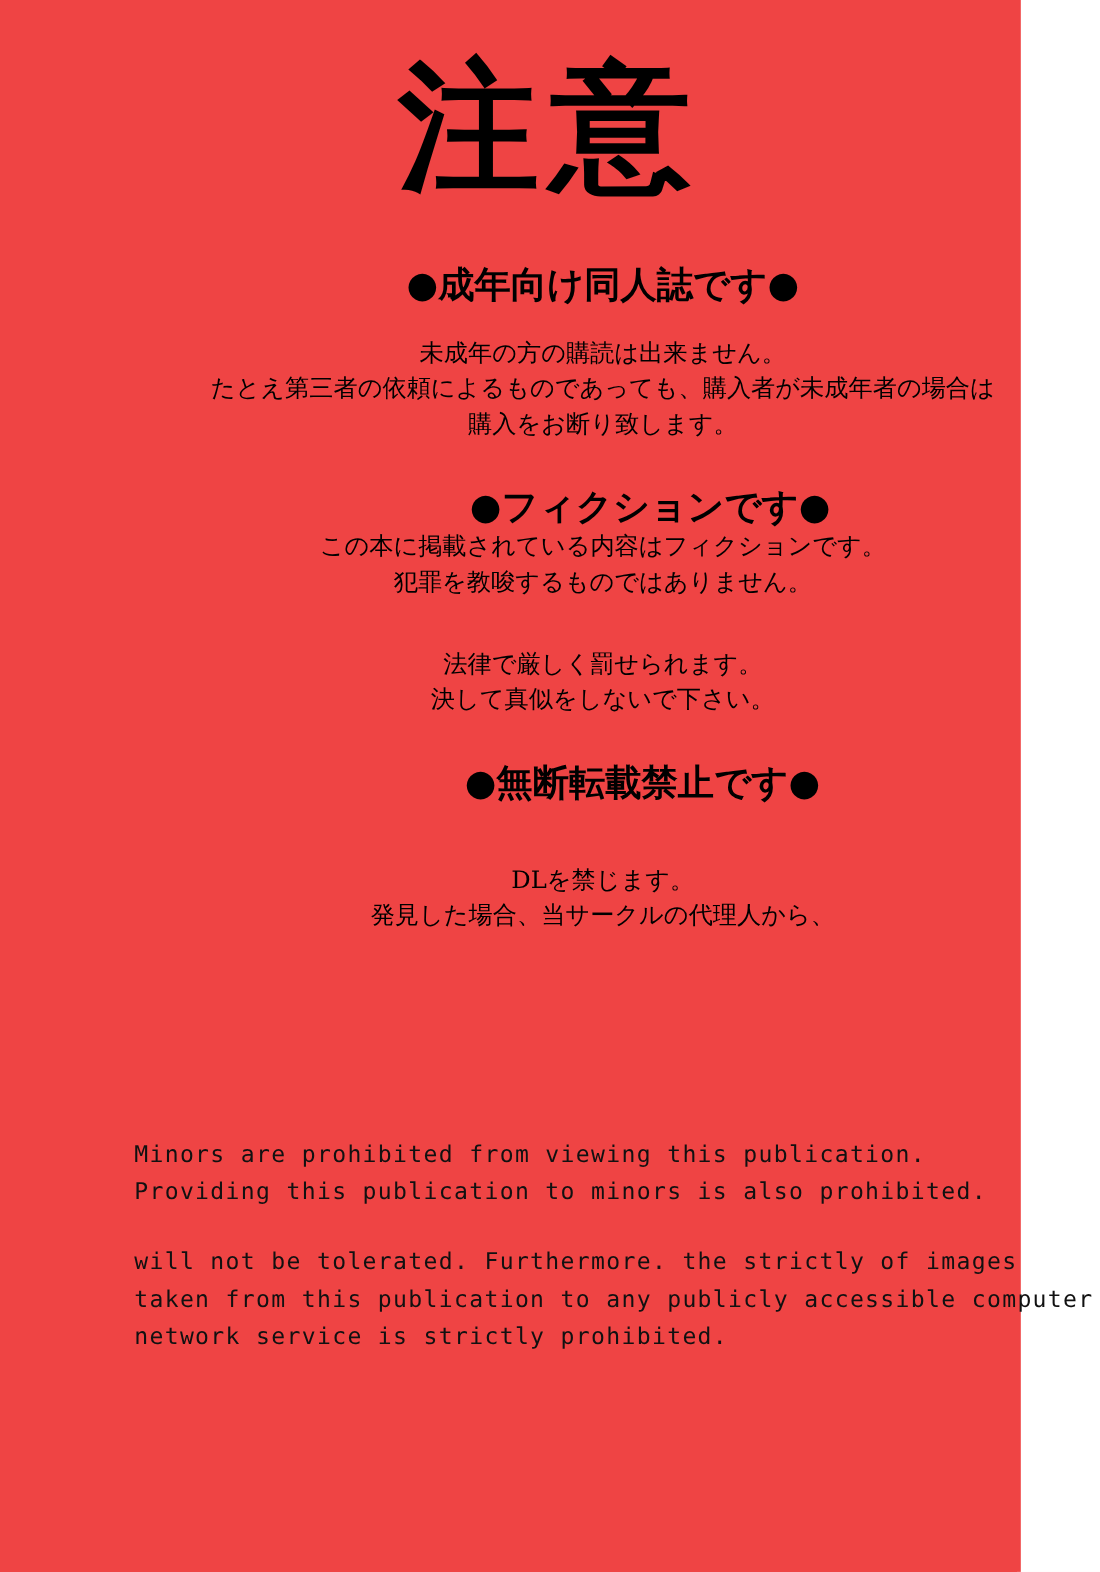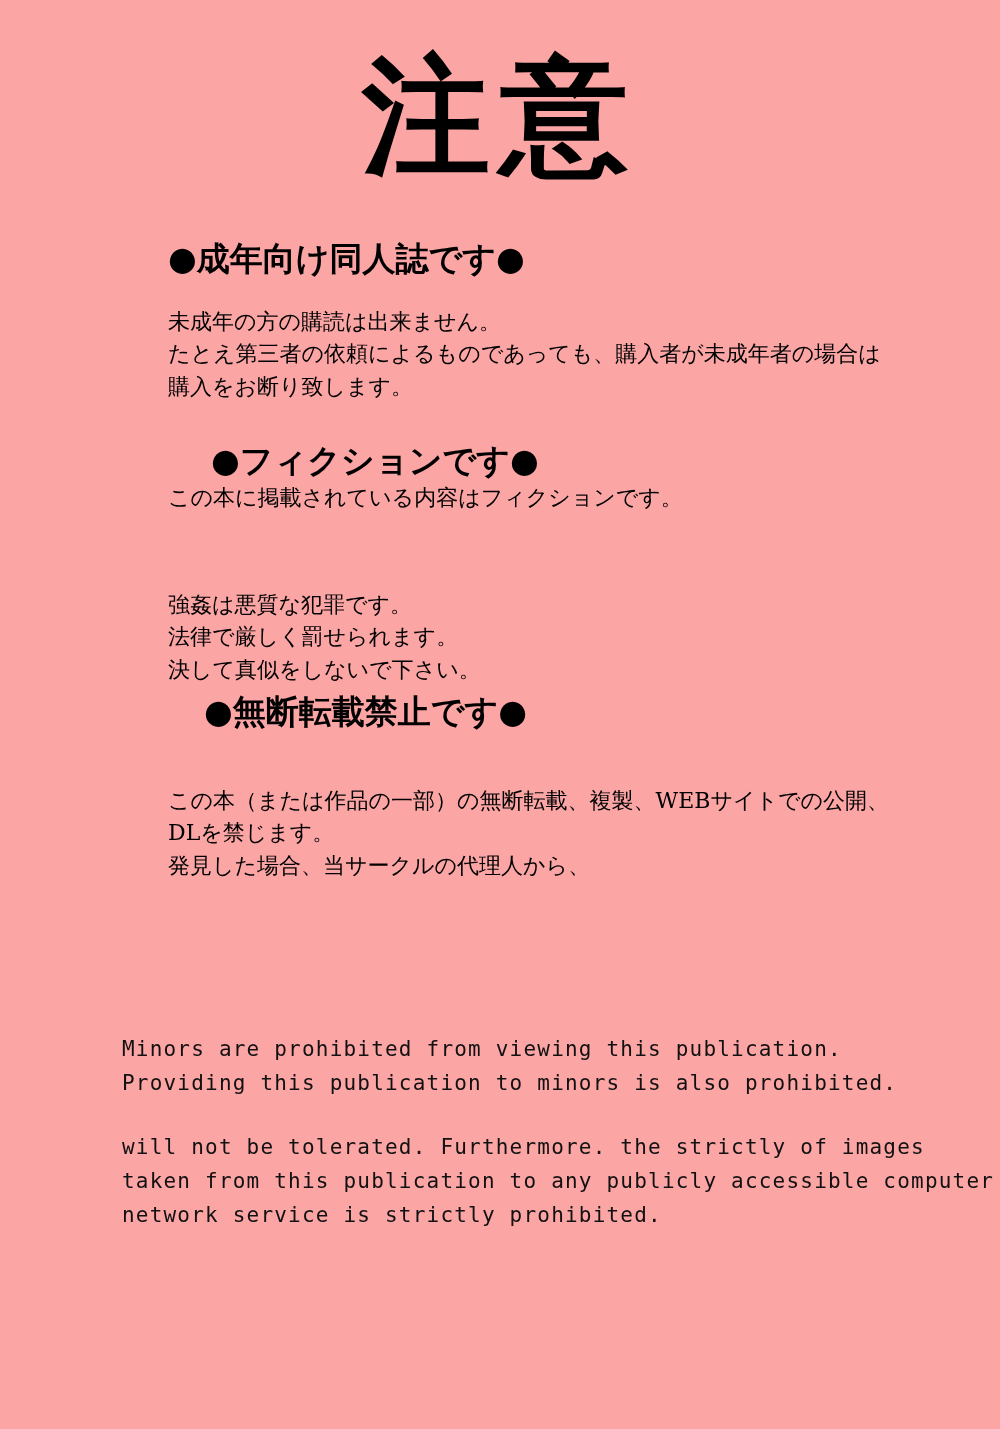--- a/index.html
+++ b/index.html
@@ -9,42 +9,43 @@
   }
   body {
     width: 1000px;
     height: 1429px;
     font-family: "Liberation Serif", serif;
     color: #000000;
     position: relative;
     overflow: hidden;
   }
   .page {
-    width: 1000px;
+    width: 928px;
     height: 1429px;
     position: relative;
-    background: #fca5a5;
+    background: #ef4444;
   }
   .title {
     position: absolute;
     top: 52px;
     left: 0;
     width: 1000px;
     text-align: center;
     font-family: "DejaVu Sans", "Liberation Sans", sans-serif;
     font-weight: bold;
     font-size: 128px;
     letter-spacing: 10px;
     line-height: 1.0;
     color: #000000;
   }
   .jp-block {
     position: absolute;
     left: 168px;
     width: 760px;
+    text-align: center;
   }
   .section-head {
     font-family: "DejaVu Sans", "Liberation Sans", sans-serif;
     font-weight: bold;
     font-size: 33px;
     line-height: 1.2;
     letter-spacing: 0px;
     white-space: nowrap;
   }
   .body-line {
@@ -88,30 +89,29 @@
   <div class="jp-block section-head" id="sec1">●成年向け同人誌です●</div>
   <div class="jp-block" id="sec1-body">
     <div class="body-line">未成年の方の購読は出来ません。</div>
     <div class="body-line">たとえ第三者の依頼によるものであっても、購入者が未成年者の場合は</div>
     <div class="body-line">購入をお断り致します。</div>
   </div>
 
   <div class="jp-block section-head" id="sec2">●フィクションです●</div>
   <div class="jp-block" id="sec2-body">
     <div class="body-line">この本に掲載されている内容はフィクションです。</div>
+    <div class="body-line">犯罪を教唆するものではありません。</div>
   </div>
   <div class="jp-block" id="sec2-body2">
-    <div class="body-line">強姦は悪質な犯罪です。</div>
     <div class="body-line">法律で厳しく罰せられます。</div>
     <div class="body-line">決して真似をしないで下さい。</div>
   </div>
 
   <div class="jp-block section-head" id="sec3">●無断転載禁止です●</div>
   <div class="jp-block" id="sec3-body">
-    <div class="body-line">この本（または作品の一部）の無断転載、複製、WEBサイトでの公開、</div>
     <div class="body-line">DLを禁じます。</div>
     <div class="body-line">発見した場合、当サークルの代理人から、</div>
   </div>
 
   <div class="en-block" id="en1">
     <div>Minors are prohibited from viewing this publication.</div>
     <div>Providing this publication to minors is also prohibited.</div>
   </div>
 
   <div class="en-block" id="en2">

